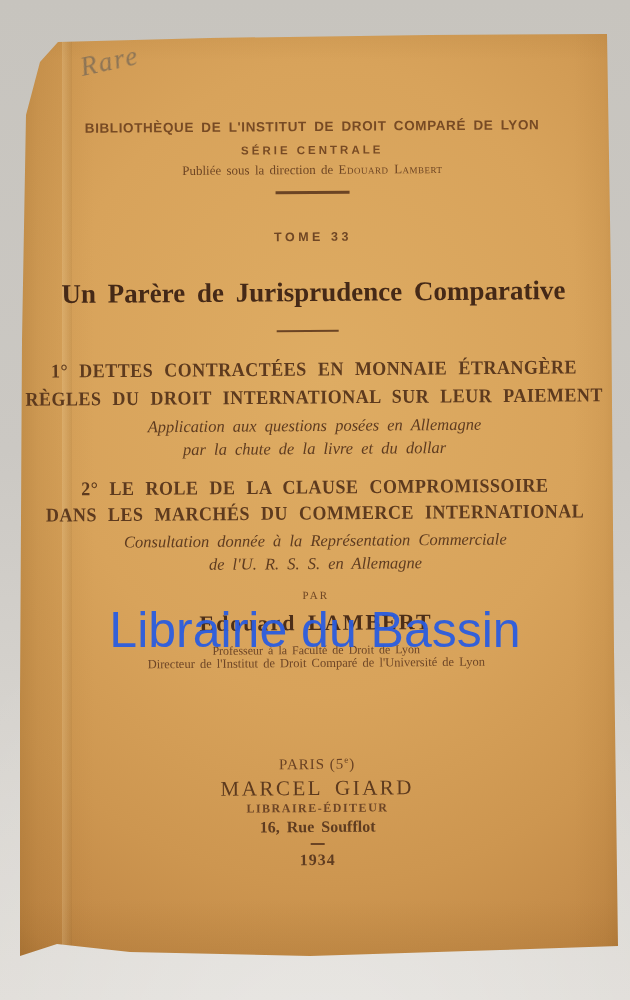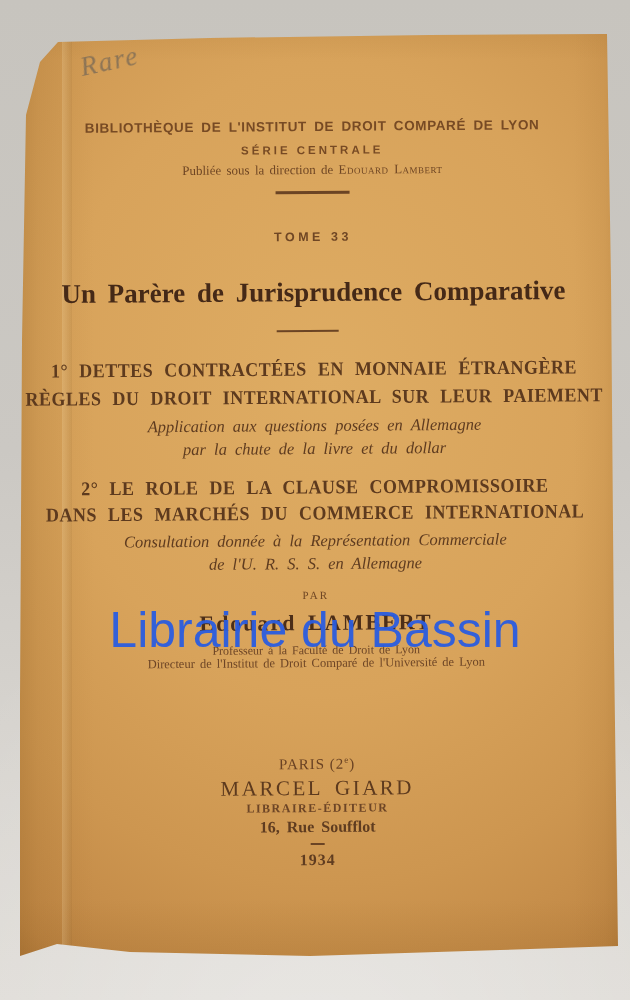--- a/index.html
+++ b/index.html
@@ -120,21 +120,21 @@
       <div class="line bighead s2h2">DANS LES MARCHÉS DU COMMERCE INTERNATIONAL</div>
       <div class="line ital s2sub1">Consultation donnée à la Représentation Commerciale</div>
       <div class="line ital s2sub2">de l'U. R. S. S. en Allemagne</div>
 
       <div class="line par">PAR</div>
       <div class="line authname">Edouard LAMBERT</div>
       <div class="line role1">Professeur à la Faculté de Droit de Lyon</div>
       <div class="line role2">Directeur de l'Institut de Droit Comparé de l'Université de Lyon</div>
 
       <div class="line city">
-        <span>PARIS (2</span><sup>e</sup><span>)</span>
+        <span>PARIS (5</span><sup>e</sup><span>)</span>
       </div>
       <div class="line publisher">MARCEL GIARD</div>
       <div class="line pubrole">LIBRAIRE-ÉDITEUR</div>
       <div class="line address">16, Rue Soufflot</div>
       <div class="rule dash"></div>
       <div class="line year">1934</div>
     </div>
 
     <div id="pencil">Rare</div>
   </div>

